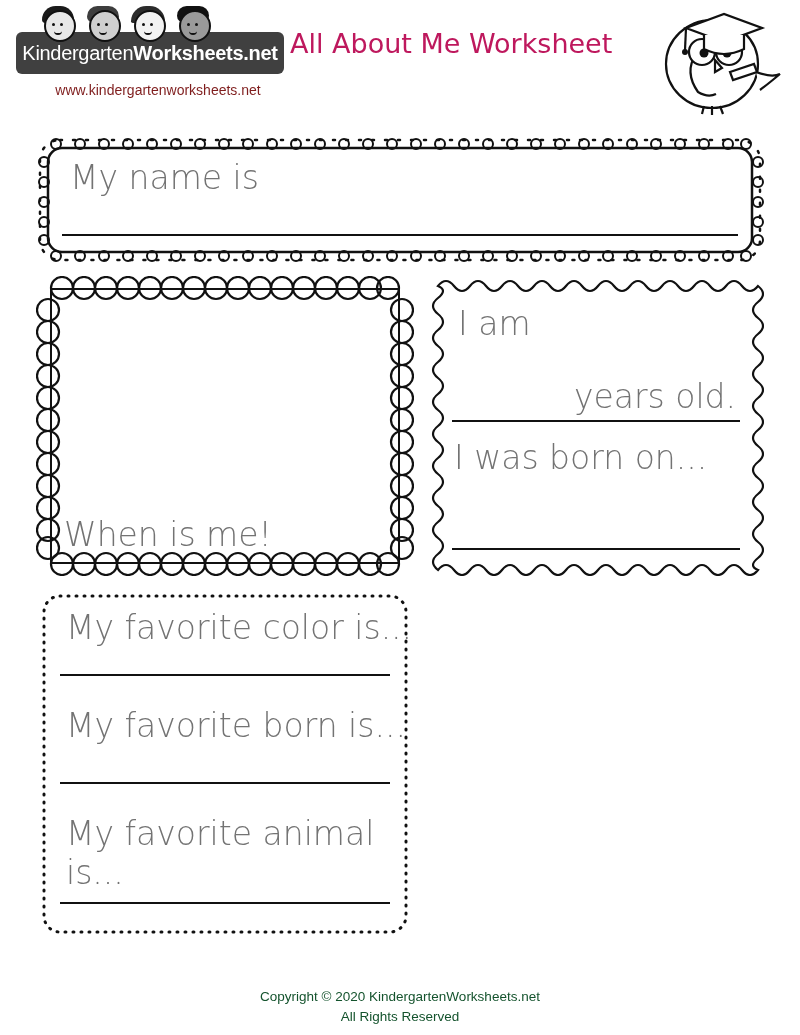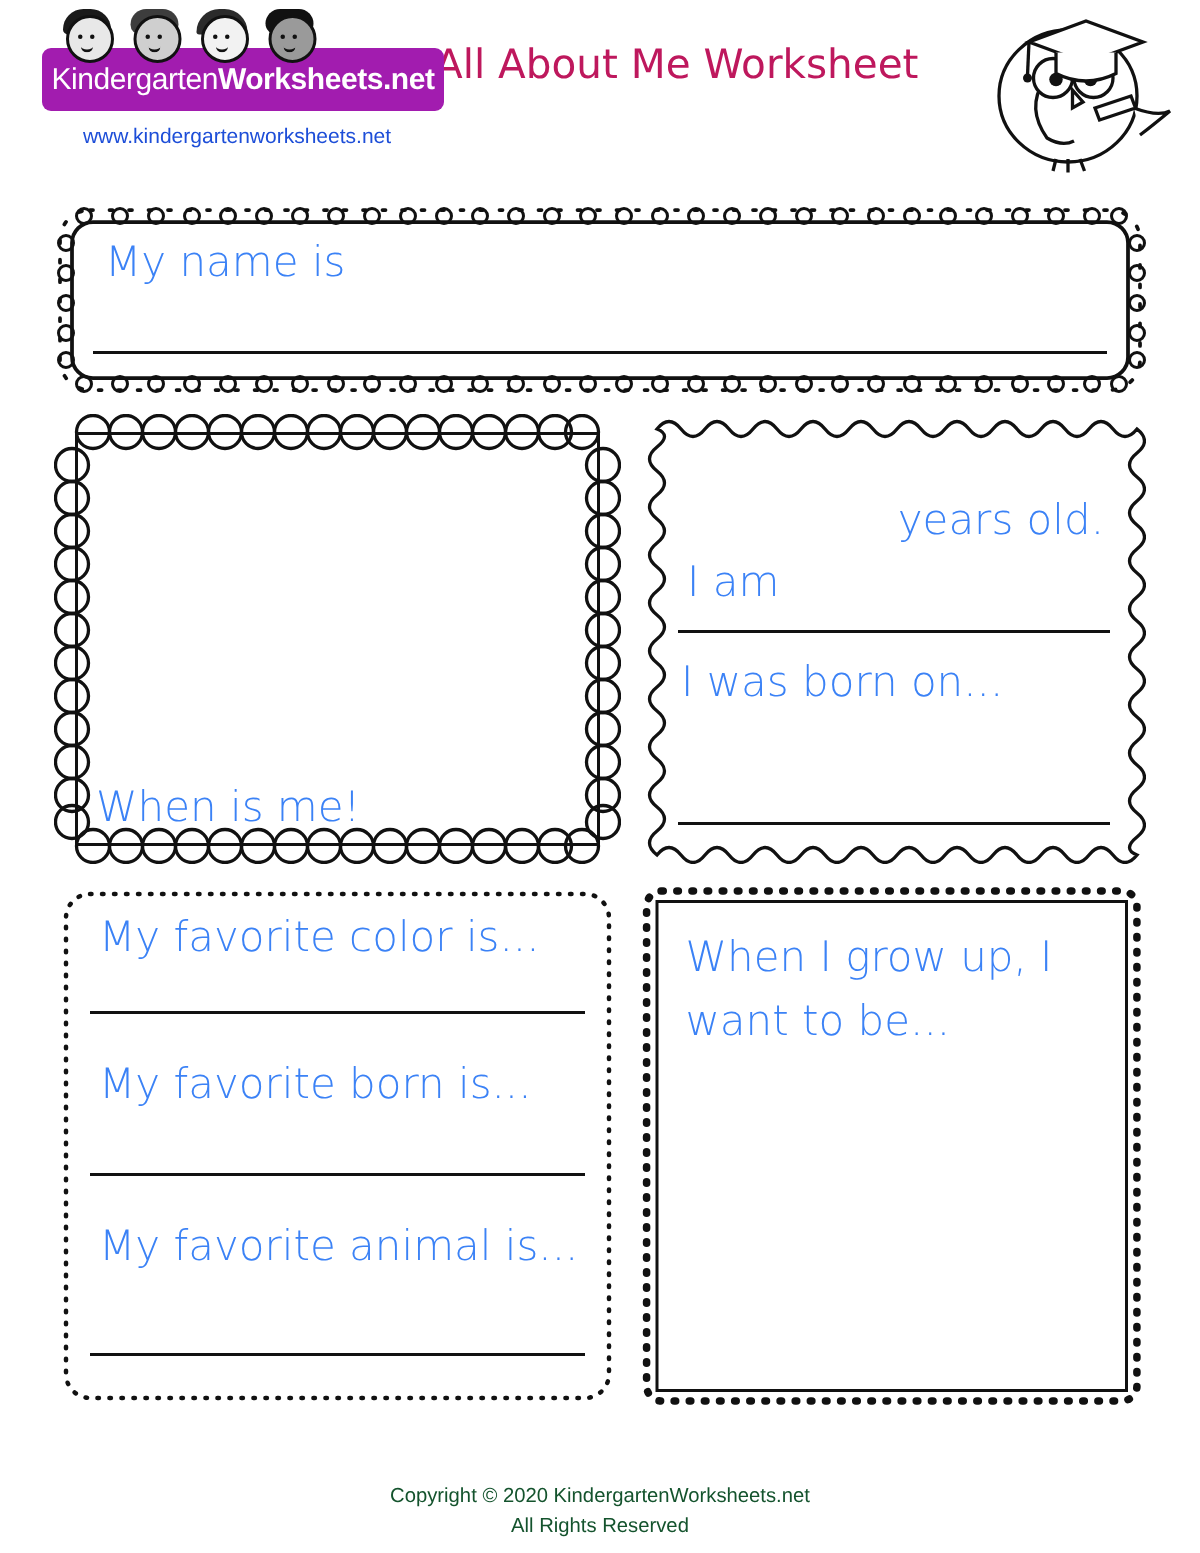--- a/index.html
+++ b/index.html
@@ -75,46 +75,46 @@
   .kid .eye.r { left: 22px; }
   .kid .mouth {
     position: absolute;
     left: 16px; top: 23px;
     width: 8px; height: 4px;
     border-bottom: 2px solid #111;
     border-radius: 0 0 8px 8px;
   }
   .logo-banner {
     position: absolute;
-    left: 12px;
+    left: 0px;
     top: 26px;
     width: 268px;
     height: 42px;
-    background: #a21caf;
+    background: #404040;
     border-radius: 6px;
     z-index: 2;
     display: flex;
     align-items: center;
     justify-content: center;
   }
   .logo-banner .txt {
     color: #fff;
     font-size: 20px;
     letter-spacing: -0.3px;
     white-space: nowrap;
   }
   .logo-banner .txt .b { font-weight: bold; }
   .logo-url {
     position: absolute;
     left: 8px;
     top: 76px;
     width: 268px;
     text-align: center;
     font-size: 14px;
-    color: #1d4ed8;
+    color: #7f1d1d;
   }
   .title {
     position: absolute;
     left: 290px;
     top: 28px;
     font-size: 27px;
     color: #be185d;
     font-family: "DejaVu Sans", sans-serif;
     white-space: nowrap;
   }
@@ -129,22 +129,22 @@
   
   .sheet {
     position: absolute;
     left: 36px;
     top: 136px;
     width: 728px;
   }
 
   .handwriting {
     font-family: "DejaVu Sans", sans-serif;
-    font-size: 28px;
-    color: #3b82f6;
+    font-size: 33px;
+    color: #737373;
     font-weight: 300;
   }
 
   
   .box {
     position: relative;
     box-sizing: border-box;
     background: #fff;
   }
   .name-box {
@@ -503,49 +503,41 @@
           q10,8 0,16 q-10,8 0,16 q10,8 0,16 q-10,8 0,16 q10,8 0,16 q-10,8 0,16
           q10,8 0,16 q-10,8 0,16 q10,8 0,16 q-10,8 0,16 q10,8 0,16 q-10,8 0,12
           q-8,10 -16,0 q-8,-10 -16,0 q-8,10 -16,0 q-8,-10 -16,0 q-8,10 -16,0 q-8,-10 -16,0
           q-8,10 -16,0 q-8,-10 -16,0 q-8,10 -16,0 q-8,-10 -16,0 q-8,10 -16,0 q-8,-10 -16,0
           q-8,10 -16,0 q-8,-10 -16,0 q-8,10 -16,0 q-8,-10 -16,0 q-8,10 -16,0 q-8,-10 -16,0
           q-8,10 -16,0 q-8,-10 -16,0
           q-10,-8 0,-16 q10,-8 0,-16 q-10,-8 0,-16 q10,-8 0,-16 q-10,-8 0,-16 q10,-8 0,-16
           q-10,-8 0,-16 q10,-8 0,-16 q-10,-8 0,-16 q10,-8 0,-16 q-10,-8 0,-16 q10,-8 0,-16
           q-10,-8 0,-16 q10,-8 0,-16 q-10,-8 0,-16 q10,-8 0,-16 q-10,-8 0,-16 q10,-8 0,-12 z"></path>
       </svg>
+      <div class="handwriting age-line1">I am</div>
       <div class="handwriting years">years old.</div>
-      <div class="handwriting age-line1">I am</div>
       <div class="rule age-rule"></div>
       <div class="handwriting born">I was born on...</div>
       <div class="rule born-rule"></div>
     </div>
   </div>
 
   <div class="row3">
 
     <div class="box fav-box">
       <svg class="deco" viewBox="0 0 378 352" preserveAspectRatio="none">
         <rect x="8" y="8" width="362" height="336" rx="16" ry="16" fill="none" stroke="#111" stroke-width="3" stroke-dasharray="1 7" stroke-linecap="round"></rect>
       </svg>
       <div class="handwriting fav-item" style="top:20px">My favorite color is...</div>
       <div class="rule fav-rule" style="top:86px"></div>
       <div class="handwriting fav-item" style="top:118px">My favorite born is...</div>
       <div class="rule fav-rule" style="top:194px"></div>
       <div class="handwriting fav-item" style="top:226px">My favorite animal is...</div>
       <div class="rule fav-rule" style="top:314px"></div>
     </div>
 
-    <div class="box grow-box">
-      <svg class="deco" viewBox="0 0 336 352" preserveAspectRatio="none">
-        <rect x="6" y="6" width="324" height="340" rx="10" ry="10" fill="none" stroke="#111" stroke-width="5" stroke-dasharray="1 9" stroke-linecap="round"></rect>
-      </svg>
-      <div class="grow-inner">
-        <div class="handwriting grow-text">When I grow up, I want to be...</div>
-      </div>
-    </div>
   </div>
 </div>
 
 <div class="footer">
   <div>Copyright © 2020 KindergartenWorksheets.net</div>
   <div>All Rights Reserved</div>
 </div>
 
 </body></html>

